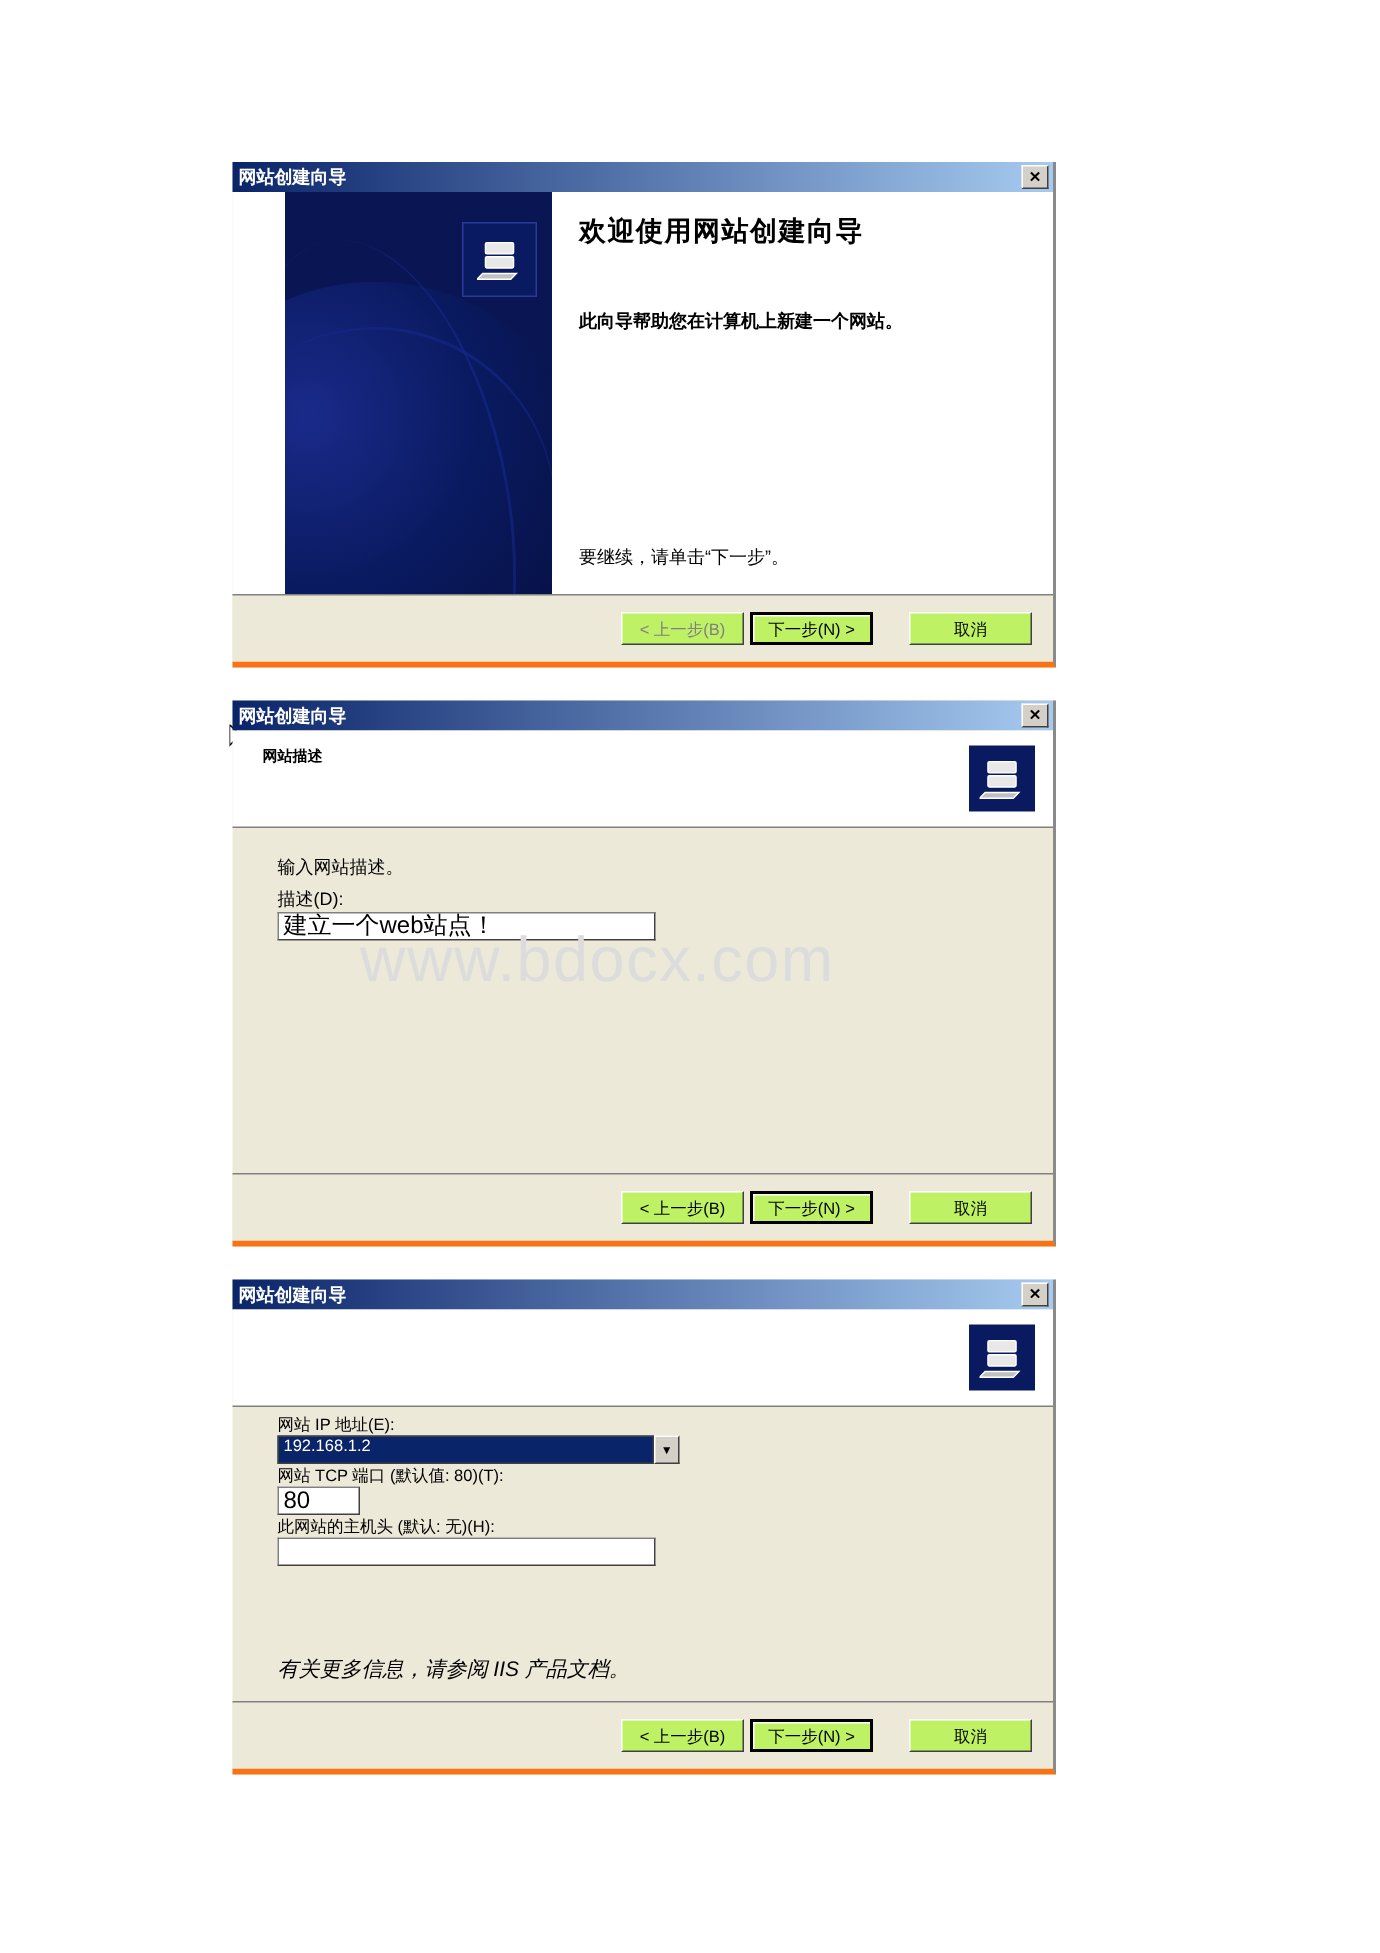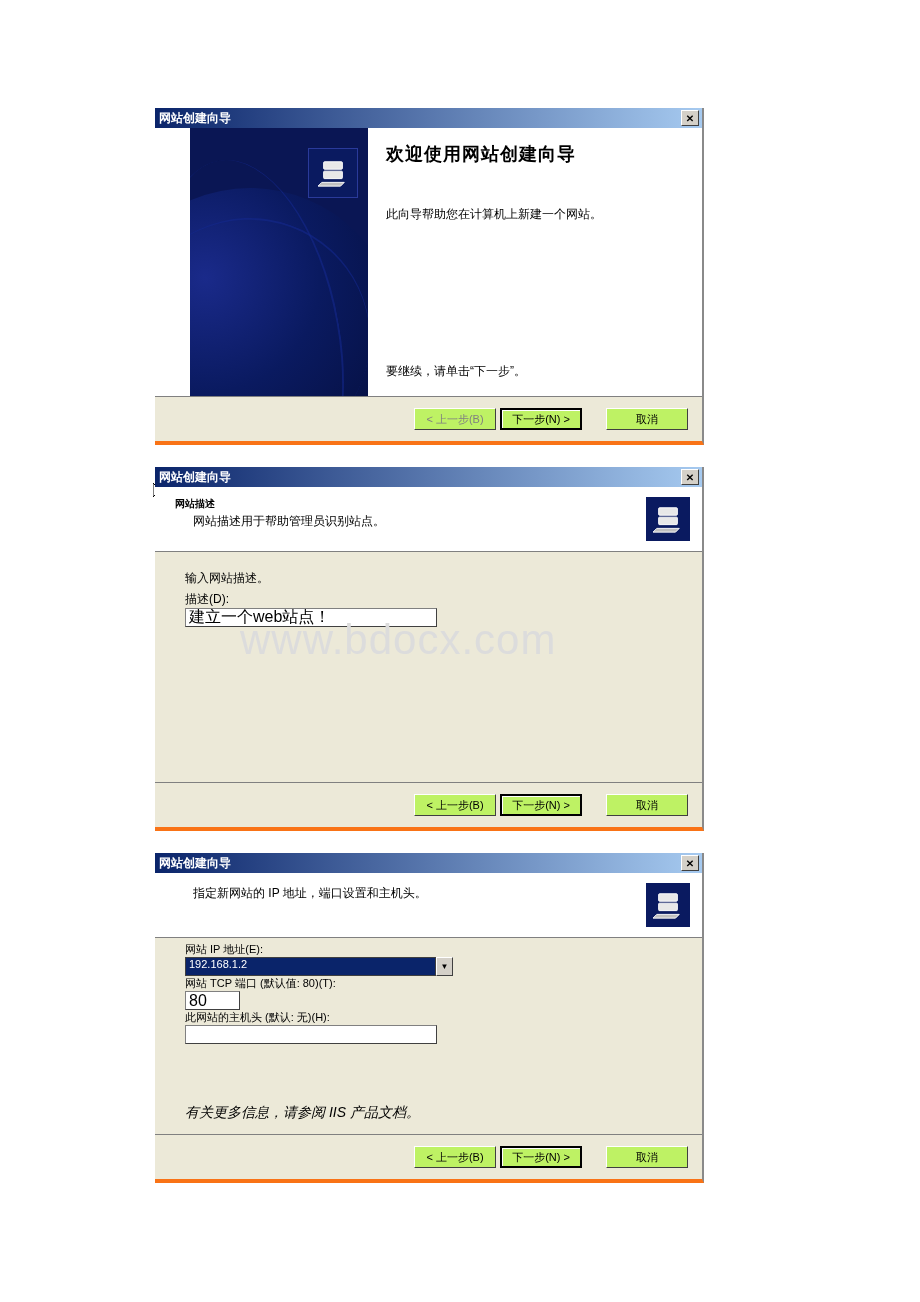--- a/index.html
+++ b/index.html
@@ -115,20 +115,21 @@
     position: relative;
   }
   .welcome-title {
     font-size: 18px;
     font-weight: bold;
     margin-bottom: 40px;
     letter-spacing: 1px;
   }
   .welcome-desc {
     margin-bottom: 140px;
+    font-weight: bold;
   }
   .header-area {
     background: #ffffff;
     padding: 10px 14px 10px 20px;
     border-bottom: 1px solid #808080;
     position: relative;
     min-height: 44px;
   }
   .header-title {
     font-size: 10px;
@@ -309,21 +310,20 @@
       <path d="M0 0 L0 14 L3 11 L6 17 L8 16 L5 10 L10 10 Z" fill="#ffffff" stroke="#000000" stroke-width="1"></path>
     </svg>
     <div class="titlebar">
       <span class="titlebar-text">网站创建向导</span>
       <div class="close-btn">
         <span>✕</span>
       </div>
     </div>
     <div class="header-area">
       <div class="header-title">网站描述</div>
-      <div class="header-sub">网站描述用于帮助管理员识别站点。</div>
       <div class="header-icon">
         <svg class="server-icon" viewBox="0 0 32 32">
           <rect x="6" y="4" width="20" height="8" rx="1" fill="#e8e8e8" stroke="#ffffff"></rect>
           <rect x="6" y="14" width="20" height="8" rx="1" fill="#e8e8e8" stroke="#ffffff"></rect>
           <path d="M4 26 L28 26 L24 30 L0 30 Z" fill="#c0c0c0" stroke="#ffffff"></path>
         </svg>
       </div>
     </div>
     <div class="body-area">
       <div>输入网站描述。</div>
@@ -339,21 +339,20 @@
   </div>
 
   <div class="dlg dlg3">
     <div class="titlebar">
       <span class="titlebar-text">网站创建向导</span>
       <div class="close-btn">
         <span>✕</span>
       </div>
     </div>
     <div class="header-area">
-      <div class="header-sub">指定新网站的 IP 地址，端口设置和主机头。</div>
       <div class="header-icon">
         <svg class="server-icon" viewBox="0 0 32 32">
           <rect x="6" y="4" width="20" height="8" rx="1" fill="#e8e8e8" stroke="#ffffff"></rect>
           <rect x="6" y="14" width="20" height="8" rx="1" fill="#e8e8e8" stroke="#ffffff"></rect>
           <path d="M4 26 L28 26 L24 30 L0 30 Z" fill="#c0c0c0" stroke="#ffffff"></path>
         </svg>
       </div>
     </div>
     <div class="body-area">
       <div class="field-label">网站 IP 地址(E):</div>

